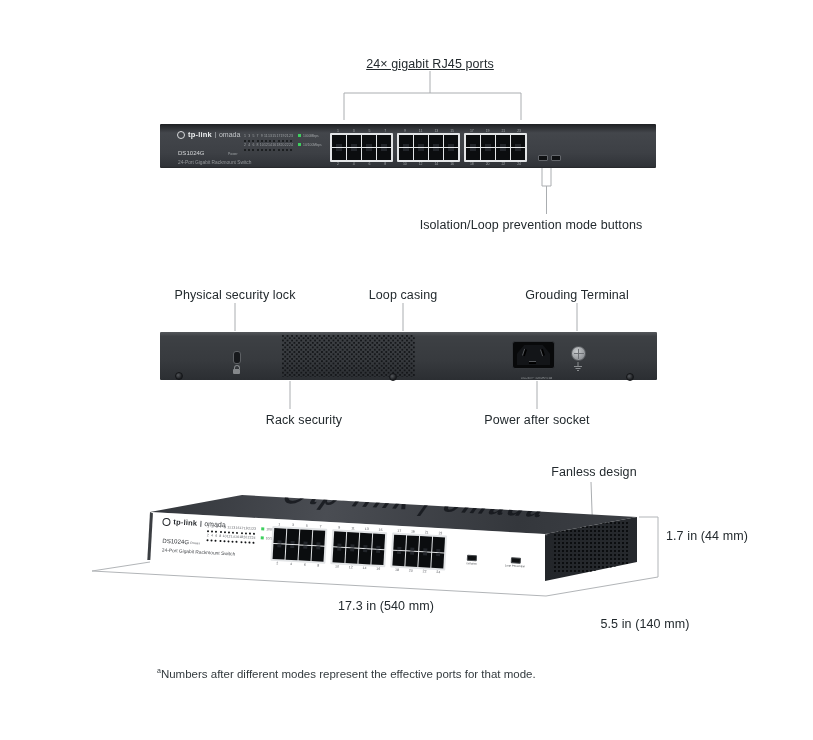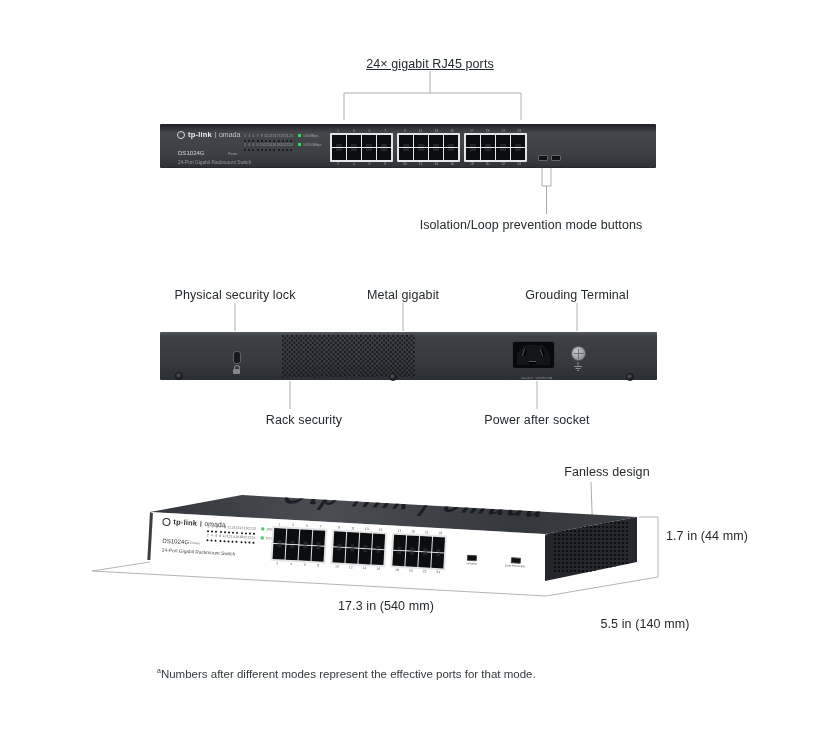--- a/index.html
+++ b/index.html
@@ -94,25 +94,25 @@
   <path d="M542,168 L542,186 M551,168 L551,186 M542,186 L551,186 M546.5,186 L546.5,214" stroke="#aaadb0" stroke-width="1" fill="none"></path>
   <path d="M235,303 L235,331 M403,303 L403,331 M577,303 L577,331" stroke="#aaadb0" stroke-width="1" fill="none"></path>
   <path d="M290,381 L290,409 M537,381 L537,409" stroke="#aaadb0" stroke-width="1" fill="none"></path>
   <path d="M591,482 L593,540" stroke="#aaadb0" stroke-width="1" fill="none"></path>
   <path d="M150,562 L92,571 L546,596 L658,577 L658,517 L639,517" stroke="#b2b5b8" stroke-width="1" fill="none"></path>
 </svg>
 
 <div class="lbl" style="left:330px;top:57px;width:200px;text-decoration:underline;">24× gigabit RJ45 ports</div>
 <div class="lbl" style="left:411px;top:218px;width:240px;">Isolation/Loop prevention mode buttons</div>
 <div class="lbl" style="left:160px;top:288px;width:150px;">Physical security lock</div>
-<div class="lbl" style="left:343px;top:288px;width:120px;">Metal gigabit</div>
+<div class="lbl" style="left:343px;top:288px;width:120px;">Loop casing</div>
 <div class="lbl" style="left:507px;top:288px;width:140px;">Grouding Terminal</div>
 <div class="lbl" style="left:234px;top:413px;width:140px;">Rack security</div>
 <div class="lbl" style="left:467px;top:413px;width:140px;">Power after socket</div>
-<div class="lbl" style="left:547px;top:465px;width:120px;">Fanless design</div>
+<div class="lbl" style="left:534px;top:465px;width:120px;">Fanless design</div>
 <div class="lbl" style="left:666px;top:529px;width:110px;text-align:left;">1.7 in (44 mm)</div>
 <div class="lbl" style="left:306px;top:599px;width:160px;">17.3 in (540 mm)</div>
 <div class="lbl" style="left:585px;top:599px;width:120px;margin-top:18px;">5.5 in (140 mm)</div>
 
 <div id="front-body" class="abs">
   <div class="logo-row" style="left:17px;top:6px;">
     <span class="ring"></span>
     <span class="brand">tp-link</span>
     <span class="lsep"></span>
     <span class="series">omada</span>

